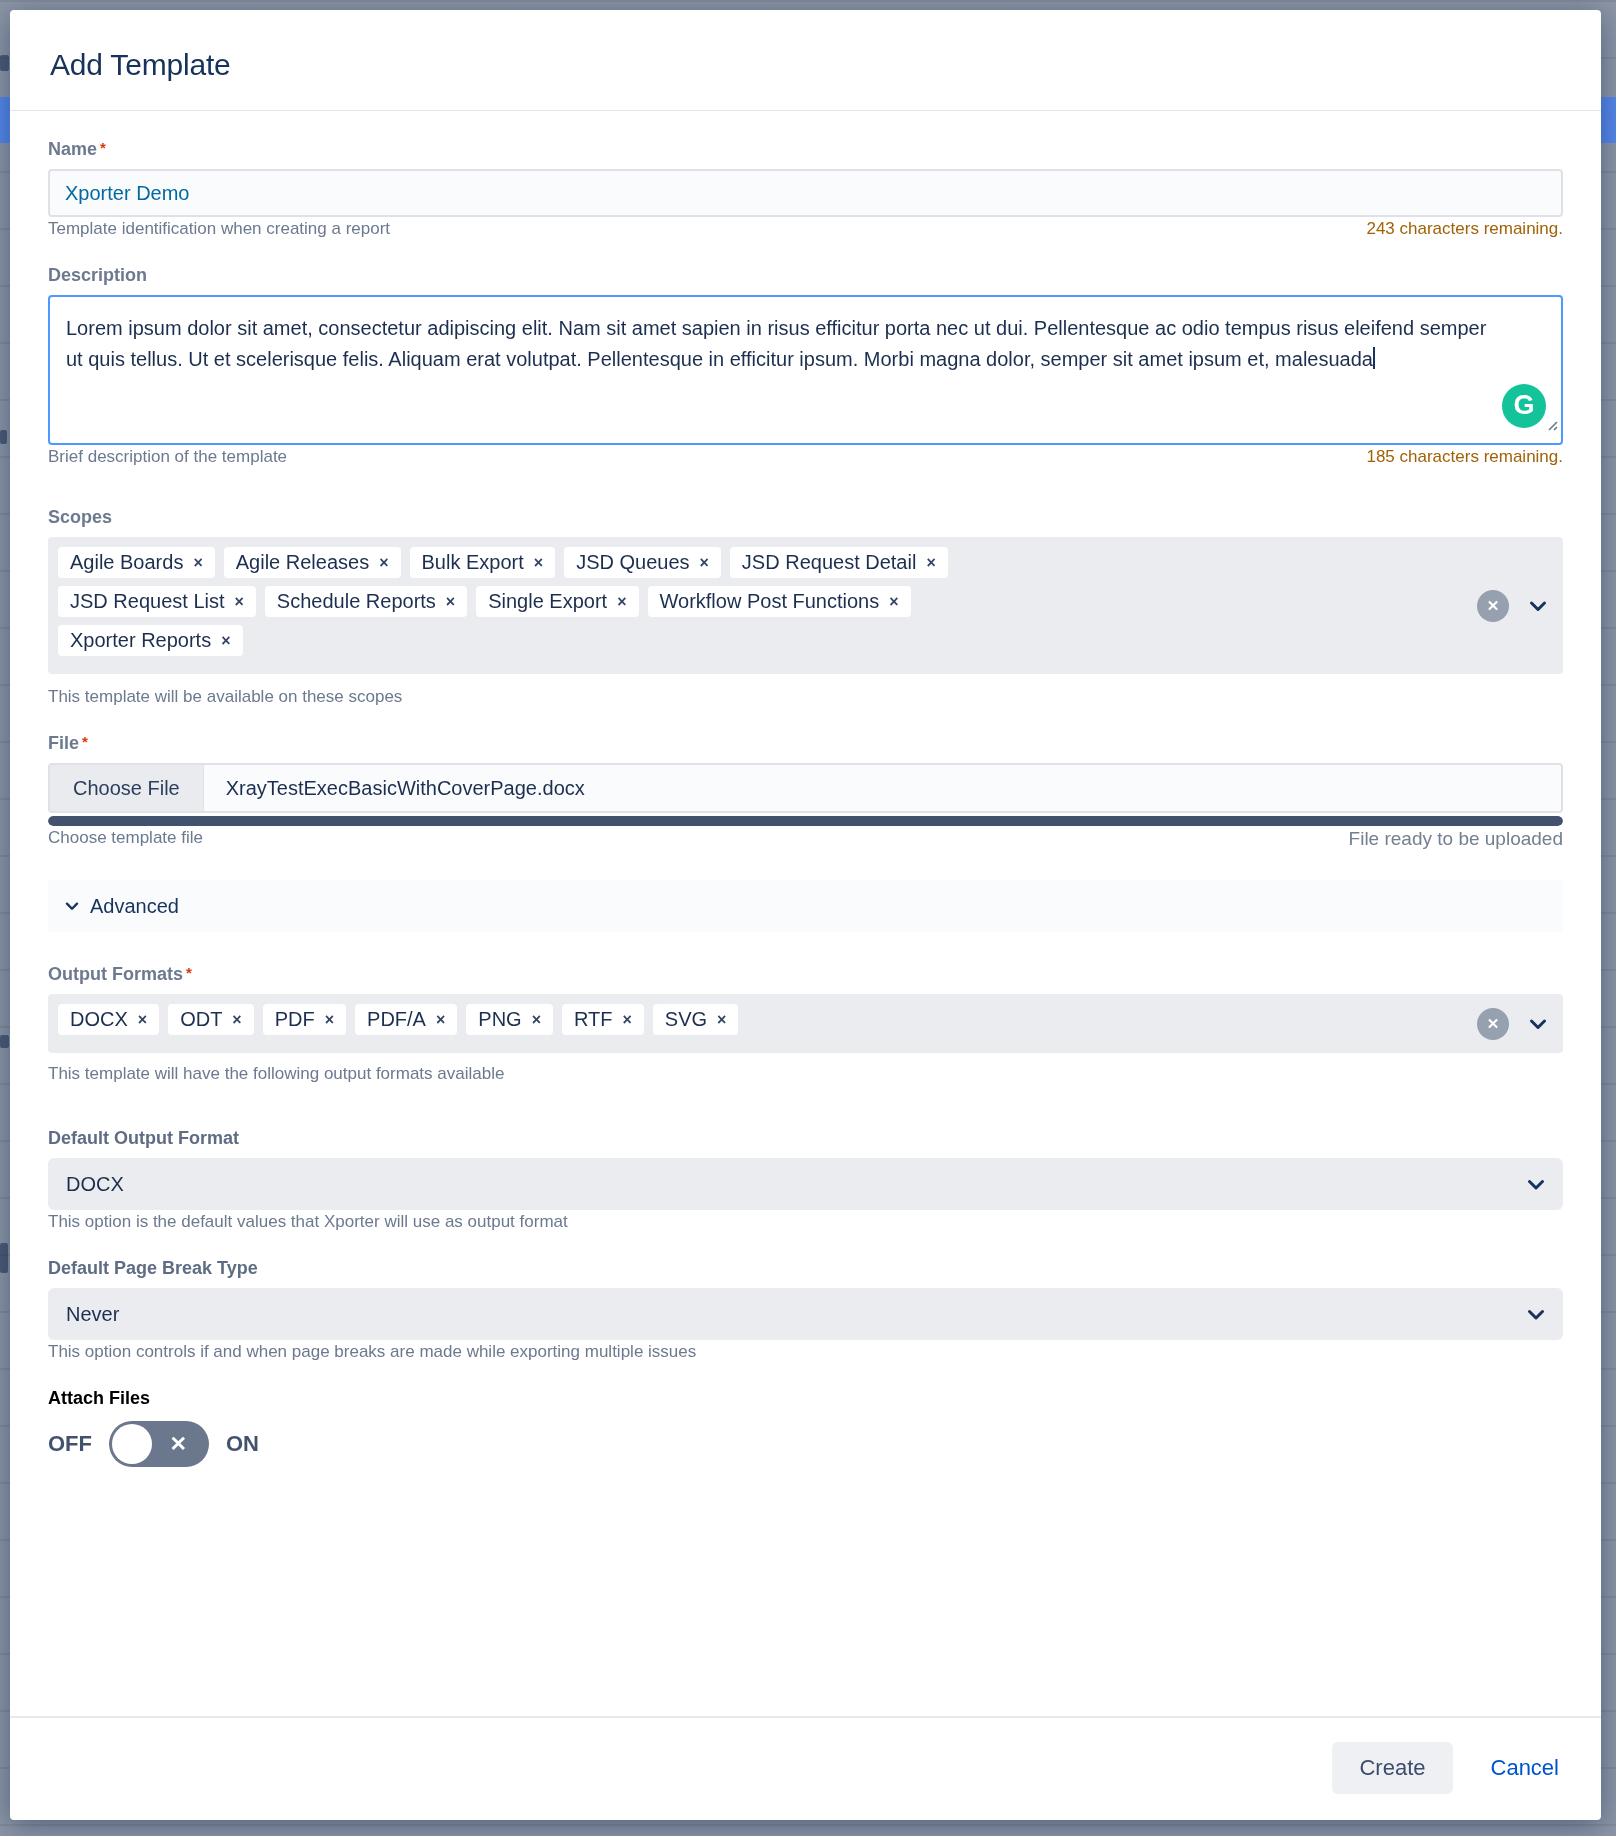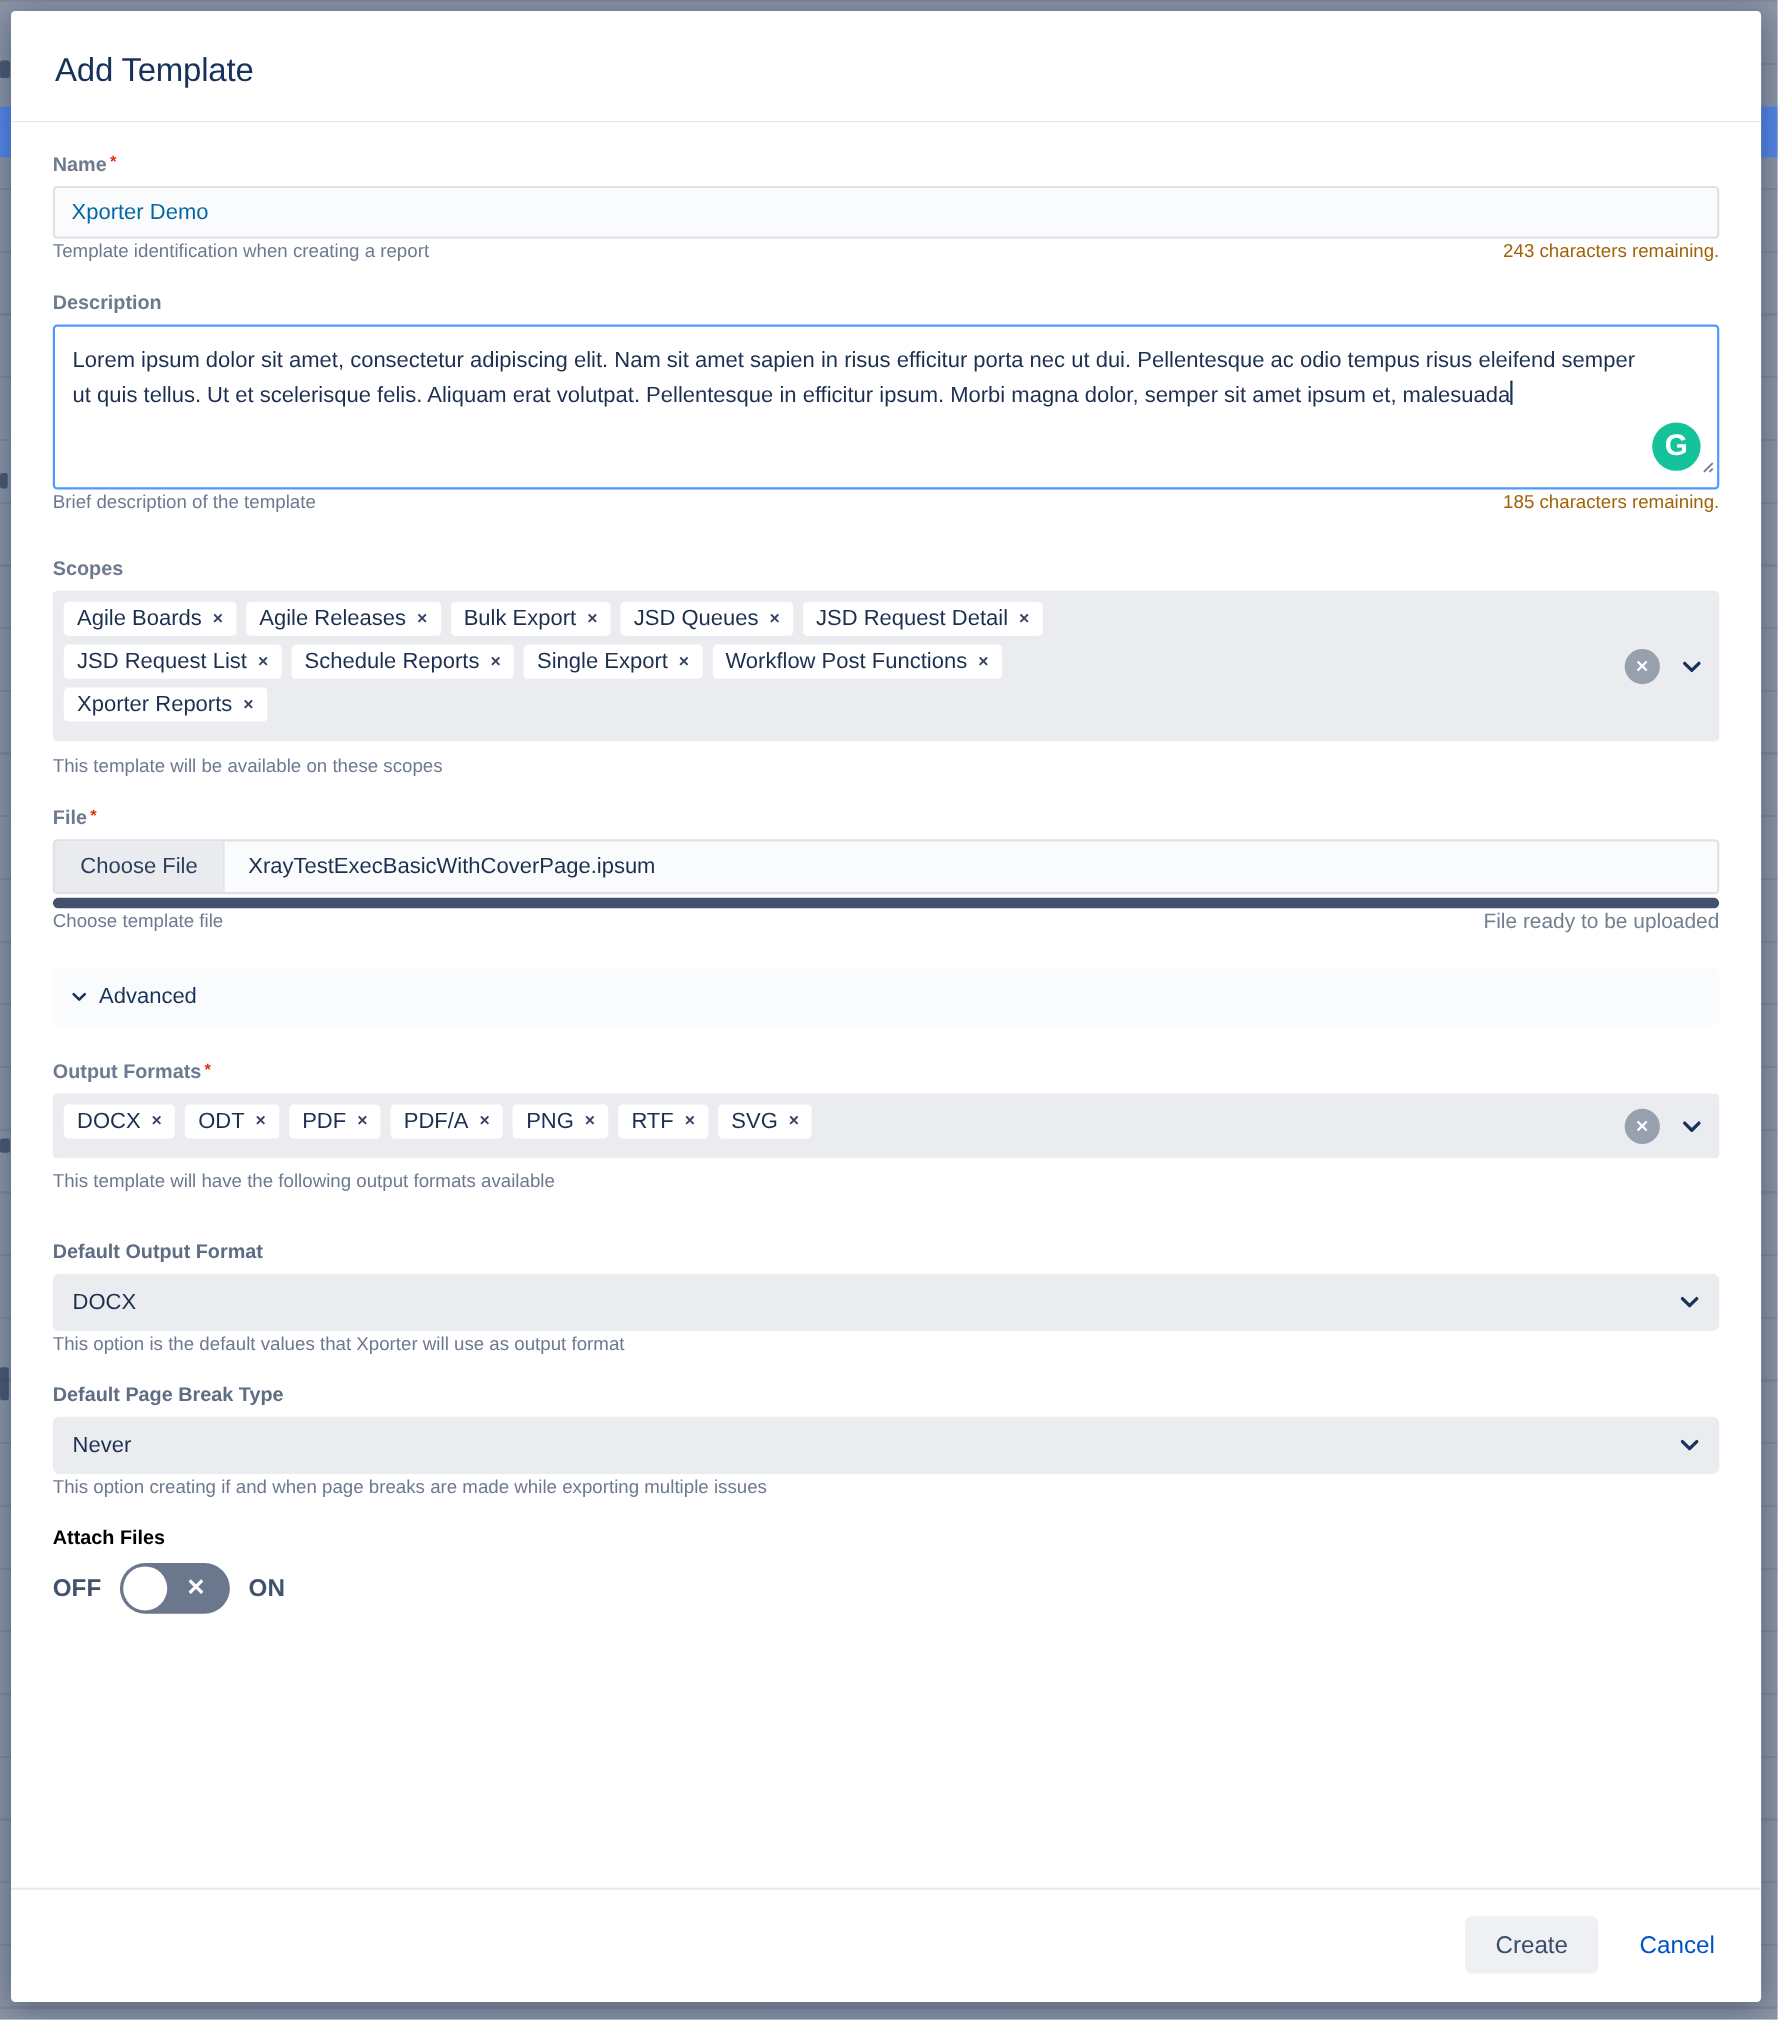--- a/index.html
+++ b/index.html
@@ -213,21 +213,21 @@
       </div>
       <div class="helper-row" style="margin-top:13px;">
         <span>This template will be available on these scopes</span>
       </div>
     </div>
 
     <div class="group">
       <div class="field-label"><span>File</span><span class="req">*</span></div>
       <div class="file-input">
         <button class="choose-file-btn">Choose File</button>
-        <span class="file-name">XrayTestExecBasicWithCoverPage.ipsum</span>
+        <span class="file-name">XrayTestExecBasicWithCoverPage.docx</span>
       </div>
       <div class="progress-track">
         <div class="progress-fill" style="width: 100%;"></div>
       </div>
       <div class="helper-row">
         <span>Choose template file</span>
         <span style="color:#72808F;font-size:19px;">File ready to be uploaded</span>
       </div>
     </div>
 
@@ -308,21 +308,21 @@
 
     <div class="group">
       <div class="field-label" style="color:#5E6C84;">Default Page Break Type</div>
       <div class="select">
         <span>Never</span>
         <span class="chev" style="position:absolute;right:18px;"><svg class="chevron" width="18" height="12" viewBox="0 0 18 12">
               <path d="M2.5 3 L9 9.5 L15.5 3"></path>
             </svg></span>
       </div>
       <div class="helper-row">
-        <span>This option creating if and when page breaks are made while exporting multiple issues</span>
+        <span>This option controls if and when page breaks are made while exporting multiple issues</span>
       </div>
     </div>
 
     <div class="group">
       <div class="field-label" style="color:#000000;">Attach Files</div>
       <div class="toggle-row">
         <span>OFF</span>
         <button class="toggle">
           <span class="toggle-knob"></span>
           <span class="toggle-x">✕</span>

